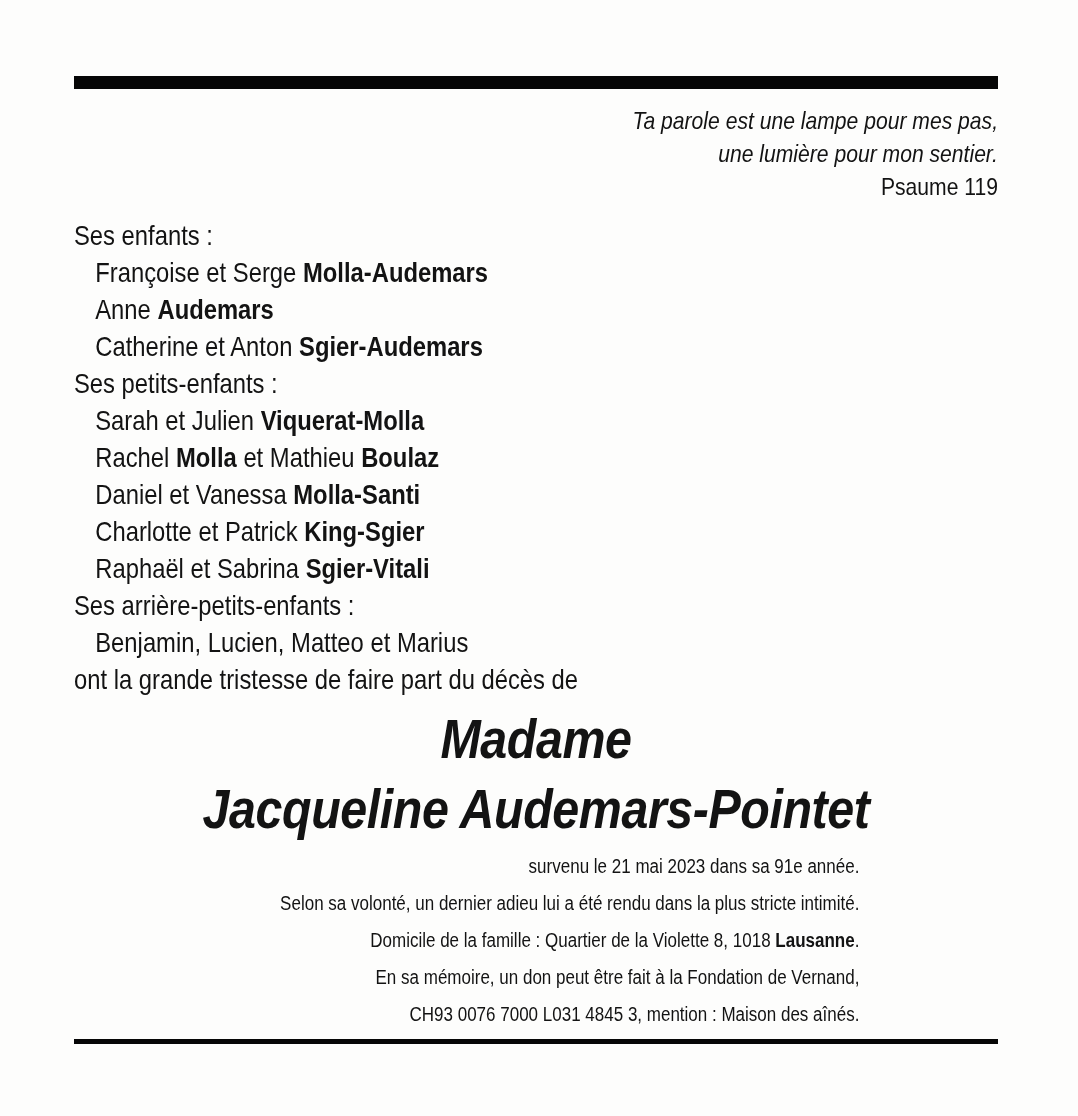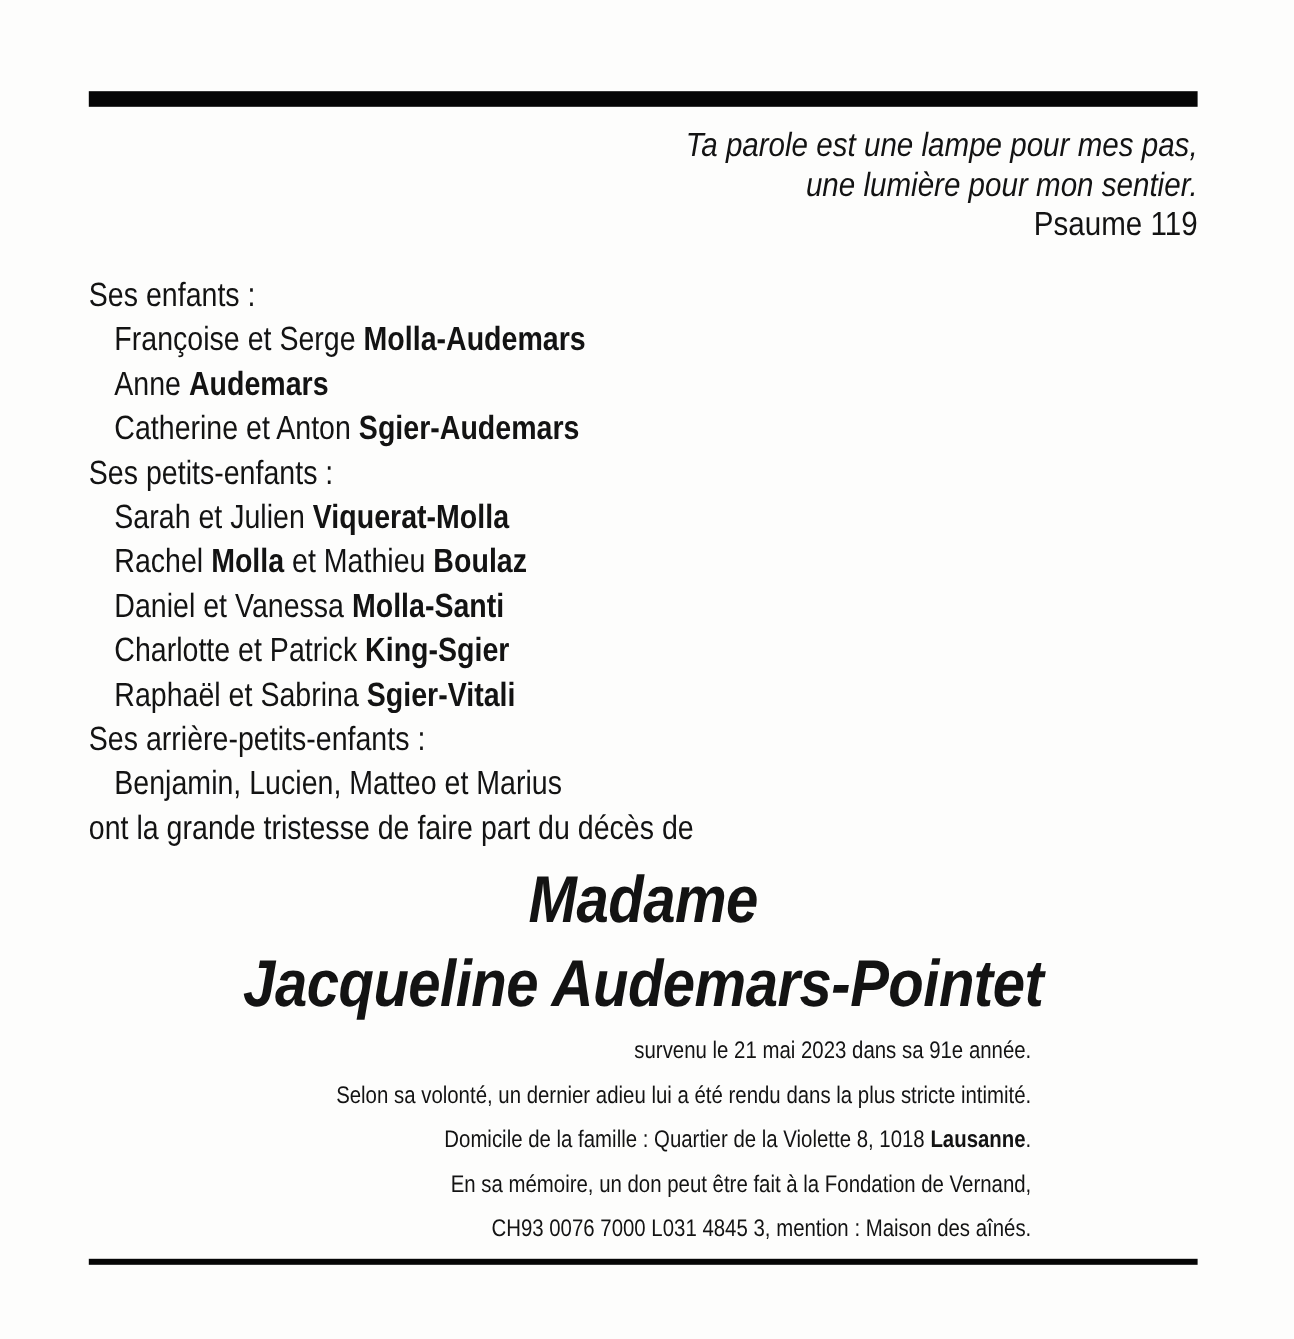--- a/index.html
+++ b/index.html
@@ -28,38 +28,38 @@
     height: 13px;
     background: #060606;
   }
   .bottom-rule {
     margin-top: 6px;
     height: 5px;
     background: #060606;
   }
   .quote {
     margin-top: 15px;
-    font-size: 28px;
+    font-size: 24px;
     line-height: 33px;
     text-align: right;
   }
   .quote .q-line {
     font-style: italic;
     white-space: nowrap;
     transform: scaleX(0.88);
     transform-origin: 100% 50%;
   }
   .quote .q-attrib {
     font-style: normal;
     white-space: nowrap;
     transform: scaleX(0.88);
     transform-origin: 100% 50%;
   }
   .family {
-    margin-top: 24px;
+    margin-top: 14px;
     font-size: 28px;
     line-height: 37px;
   }
   .family .line,
   .details .line {
     white-space: nowrap;
     transform: scaleX(0.85);
     transform-origin: 0 50%;
   }
   .family .indent { padding-left: 25px; }

